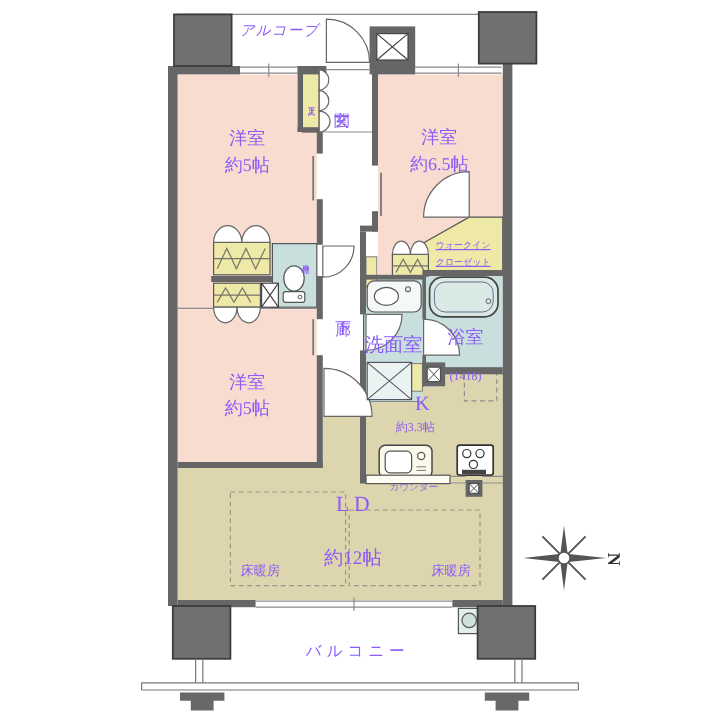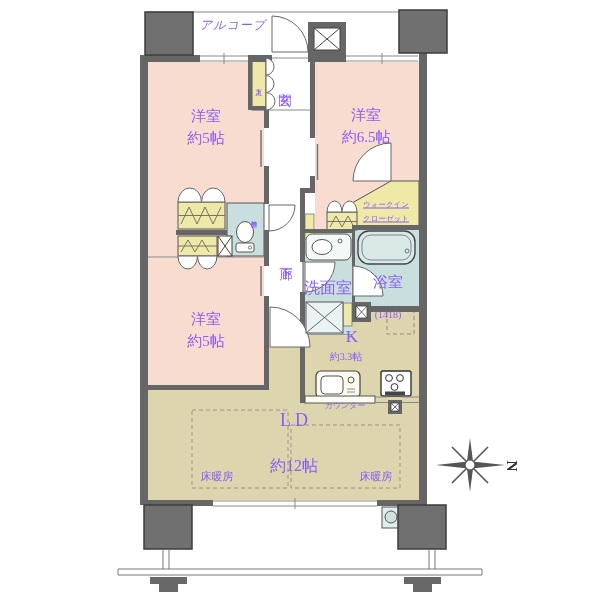--- a/index.html
+++ b/index.html
@@ -237,13 +237,14 @@
   <div class="lbl" style="left:352px;top:337px;font-size:17px;">K</div>
   <div class="lbl" style="left:346px;top:357px;font-size:10px;">約3.3帖</div>
   <div class="lbl" style="left:345px;top:406px;font-size:8px;">カウンター</div>
 
   <div class="lbl" style="left:296px;top:420px;font-size:18px;letter-spacing:4px;">LD</div>
   <div class="lbl" style="left:294px;top:466px;font-size:16px;">約12帖</div>
 
   <div class="lbl" style="left:217px;top:477px;font-size:11px;">床暖房</div>
   <div class="lbl" style="left:376px;top:477px;font-size:11px;">床暖房</div>
 
+  <div class="lbl" style="left:298px;top:543px;font-size:13px;letter-spacing:4px;">バルコニー</div>
 </div>
 
 </body></html>

